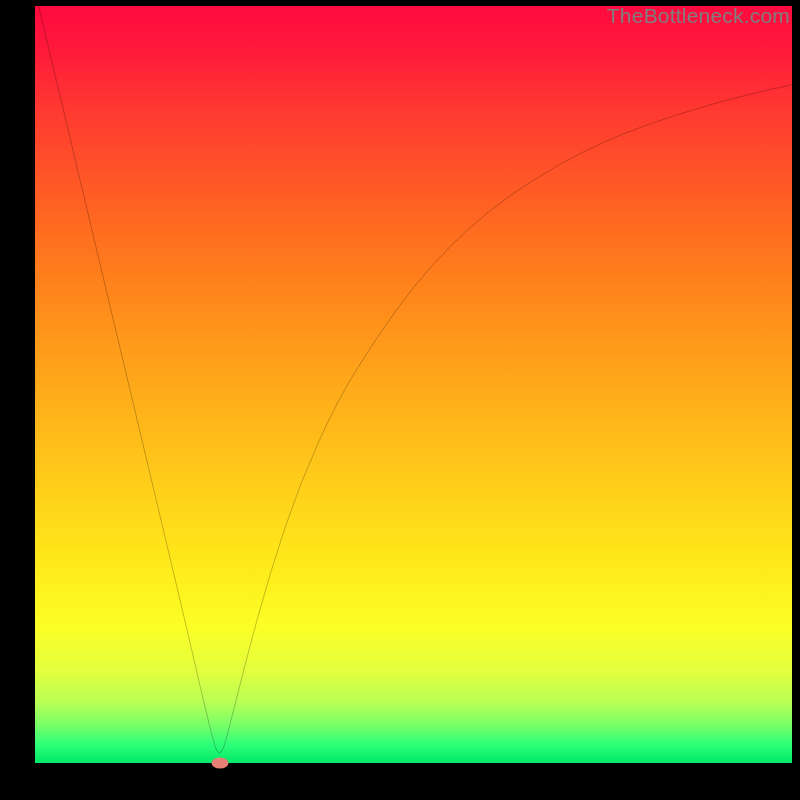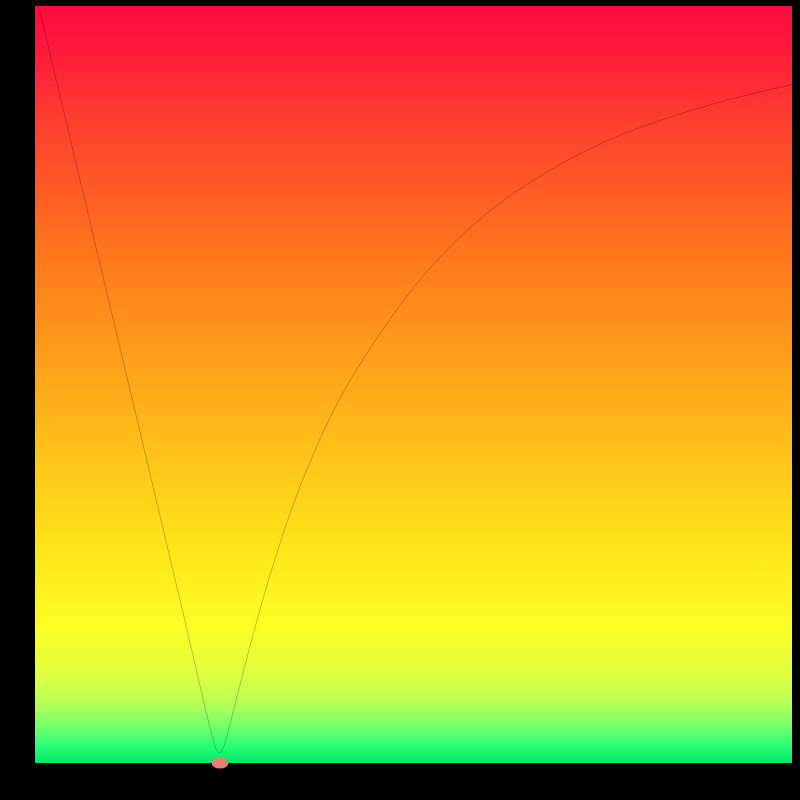--- a/index.html
+++ b/index.html
@@ -75,14 +75,15 @@
 
 <div class="frame">
 
   <div class="plot-area">
     <svg class="curve-svg" viewBox="0 0 100 100" preserveAspectRatio="none">
       <path id="curve-path" d="M 0 -2 Q 0 -2 2.5 8.5 Q 5 19 7.5 29.5 Q 10 40 12.5 50.5 Q 15 61 17.5 71.5 Q 20 82 21.5 88.5 Q 23 95 23.7 97.5 Q 24.4 100 25.2 97 Q 26 94 27 90 Q 28.000000000000004 86 29.5 80.5 Q 31 75 33 69 Q 35 63 37.5 57.5 Q 40 52 42.5 48 Q 45 43.99999999999999 47.5 40.5 Q 50 37 52.5 34.25 Q 55.00000000000001 31.5 57.5 29.25 Q 60 27 62.5 25.25 Q 65 23.5 67.5 22 Q 70 20.5 72.5 19.25 Q 75 18 77.5 17 Q 80 16 82.5 15.149999999999999 Q 85 14.299999999999997 87.5 13.549999999999997 Q 90 12.799999999999997 92.5 12.149999999999999 Q 95 11.5 97.5 10.950000000000003 T 100 10.400000000000006" fill="none" stroke="#000" stroke-width="0.24" vector-effect="non-scaling-stroke"></path>
     </svg>
     <div id="min-marker" class="marker" style="left: 24.4%; top: 100%; background: rgb(229, 128, 119);"></div>
   </div>
 
+  <div class="watermark">TheBottleneck.com</div>
 
 </div>
 
 </body></html>

